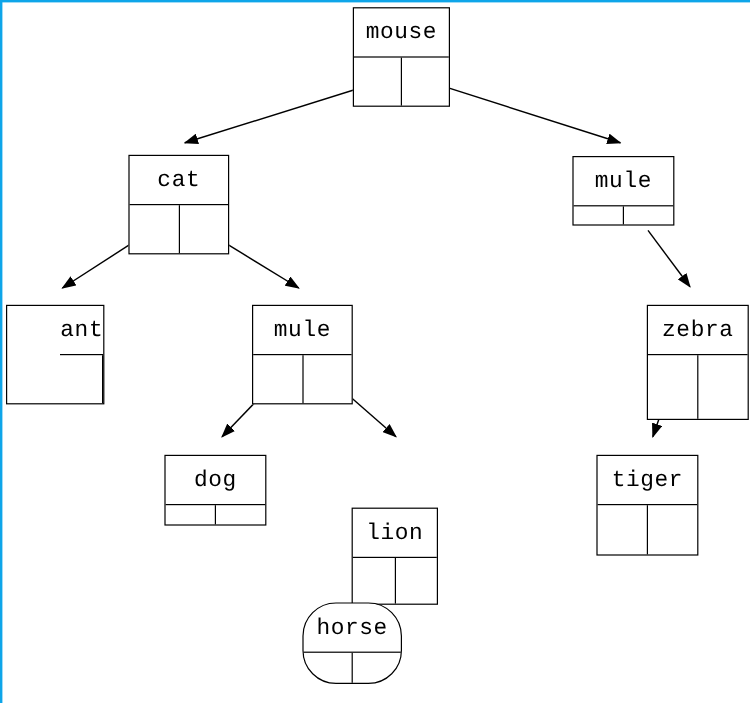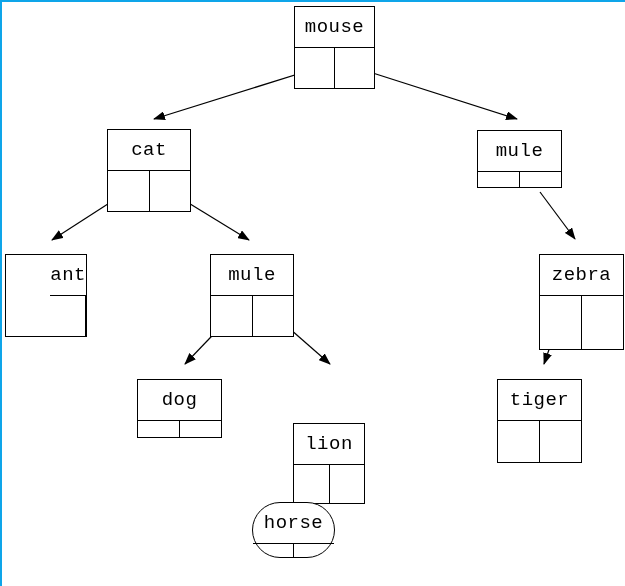--- a/index.html
+++ b/index.html
@@ -122,20 +122,20 @@
         <div class="pointer-cell right"></div>
       </div>
     </div>
     <div class="tree-node" style="left: 495px; top: 377px; width: 85px; height: 84px;">
       <div class="node-label">tiger</div>
       <div class="node-pointers">
         <div class="pointer-cell left"></div>
         <div class="pointer-cell right"></div>
       </div>
     </div>
-    <div class="tree-node" style="left: 250px; top: 500px; width: 83px; height: 56px; border-radius: 28px;">
+    <div class="tree-node" style="left: 250px; top: 500px; width: 83px; height: 68px; border-radius: 28px;">
       <div class="node-label">horse</div>
       <div class="node-pointers">
         <div class="pointer-cell left"></div>
         <div class="pointer-cell right"></div>
       </div>
     </div>
   </div>
 
 </body></html>

